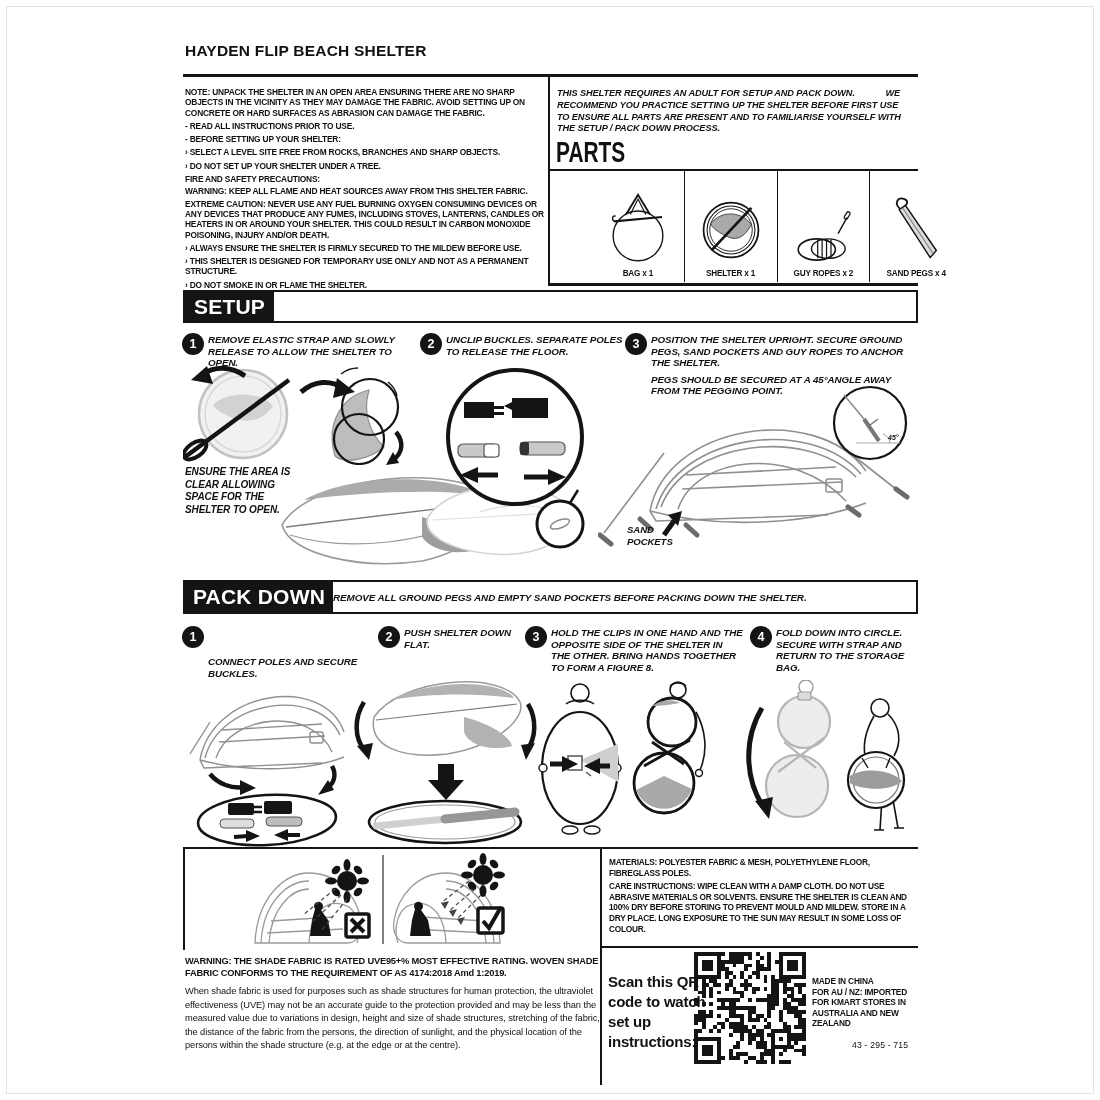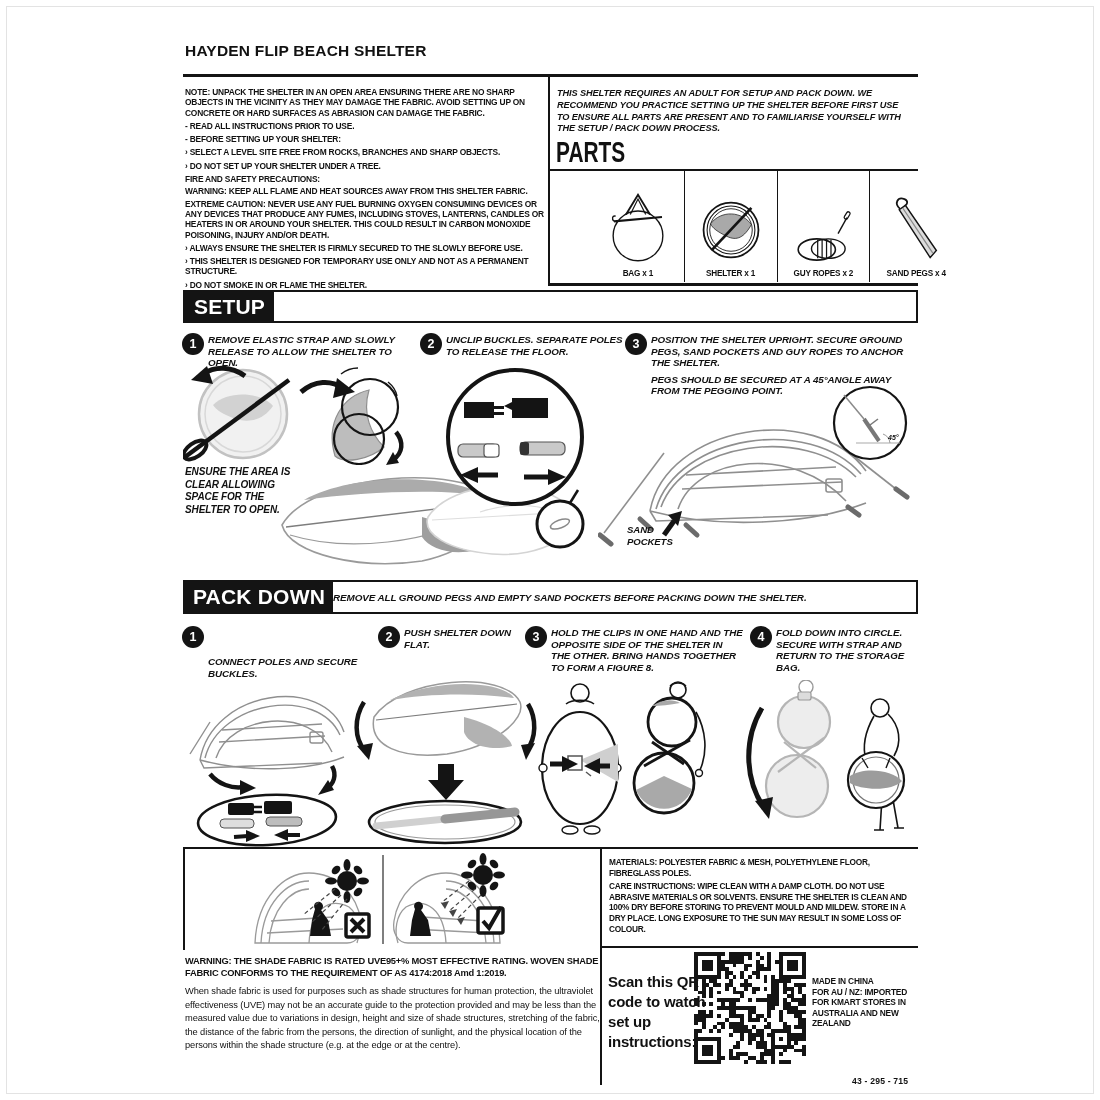--- a/index.html
+++ b/index.html
@@ -40,30 +40,30 @@
 
   <div class="abs" style="left:185px;top:87px;width:368px;">
     <div class="small b mb3">NOTE: UNPACK THE SHELTER IN AN OPEN AREA ENSURING THERE ARE NO SHARP OBJECTS IN THE VICINITY AS THEY MAY DAMAGE THE FABRIC. AVOID SETTING UP ON CONCRETE OR HARD SURFACES AS ABRASION CAN DAMAGE THE FABRIC.</div>
     <div class="small b mb3">- READ ALL INSTRUCTIONS PRIOR TO USE.</div>
     <div class="small b mb3">- BEFORE SETTING UP YOUR SHELTER:</div>
     <div class="small b mb3">› SELECT A LEVEL SITE FREE FROM ROCKS, BRANCHES AND SHARP OBJECTS.</div>
     <div class="small b mb3">› DO NOT SET UP YOUR SHELTER UNDER A TREE.</div>
     <div class="small b mb2">FIRE AND SAFETY PRECAUTIONS:</div>
     <div class="small b mb2">WARNING: KEEP ALL FLAME AND HEAT SOURCES AWAY FROM THIS SHELTER FABRIC.</div>
     <div class="small b mb3">EXTREME CAUTION: NEVER USE ANY FUEL BURNING OXYGEN CONSUMING DEVICES OR ANY DEVICES THAT PRODUCE ANY FUMES, INCLUDING STOVES, LANTERNS, CANDLES OR HEATERS IN OR AROUND YOUR SHELTER. THIS COULD RESULT IN CARBON MONOXIDE POISONING, INJURY AND/OR DEATH.</div>
-    <div class="small b mb3">› ALWAYS ENSURE THE SHELTER IS FIRMLY SECURED TO THE SLOWLY BEFORE USE.</div>
+    <div class="small b mb3">› ALWAYS ENSURE THE SHELTER IS FIRMLY SECURED TO THE MILDEW BEFORE USE.</div>
     <div class="small b mb3">› THIS SHELTER IS DESIGNED FOR TEMPORARY USE ONLY AND NOT AS A PERMANENT STRUCTURE.</div>
     <div class="small b">› DO NOT SMOKE IN OR FLAME THE SHELTER.</div>
   </div>
 
   <div class="abs rule" style="left:548px;top:76px;width:1.5px;height:209px;"></div>
 
   <div class="abs" style="left:557px;top:88px;width:356px;font-size:9.2px;line-height:11.8px;">
     <span class="it" style="font-weight:800;">THIS SHELTER REQUIRES AN ADULT FOR SETUP AND PACK DOWN.</span>
-    <span class="it" style="font-weight:600;">WE RECOMMEND YOU PRACTICE SETTING UP THE SHELTER BEFORE FIRST USE TO ENSURE ALL PARTS ARE PRESENT AND TO FAMILIARISE YOURSELF WITH THE SETUP / PACK DOWN PROCESS.</span>
+    <span class="it" style="font-weight:600;margin-left:28px;">WE RECOMMEND YOU PRACTICE SETTING UP THE SHELTER BEFORE FIRST USE TO ENSURE ALL PARTS ARE PRESENT AND TO FAMILIARISE YOURSELF WITH THE SETUP / PACK DOWN PROCESS.</span>
   </div>
 
   <div class="abs parts-title" style="left:556px;top:136px;">PARTS</div>
   <div class="abs rule" style="left:548px;top:169px;width:370px;height:2px;"></div>
 
   <div class="abs parts-table" style="left:548px;top:171px;width:370px;height:111px;padding-left:44px;">
     <div class="part-cell">
       <svg width="60" height="80" viewBox="0 0 70 90">
         <path d="M21,28 L35,5 L49,28" fill="none" stroke="#141414" stroke-width="2.2"></path>
         <path d="M26,28 L35,10 L44,28" fill="none" stroke="#141414" stroke-width="1.4"></path>
@@ -831,14 +831,14 @@
         <rect x="20" y="28" width="1" height="1"></rect>
         <rect x="22" y="28" width="1" height="1"></rect>
         <rect x="23" y="28" width="1" height="1"></rect>
         <rect x="24" y="28" width="1" height="1"></rect>
       </svg>
     </div>
   <div class="abs" style="left:812px;top:976px;width:108px;font-size:8.4px;line-height:10.6px;letter-spacing:-0.2px;">
     <div style="font-weight:800;">MADE IN CHINA</div>
     <div style="font-weight:600;">FOR AU / NZ: IMPORTED FOR KMART STORES IN AUSTRALIA AND NEW ZEALAND</div>
   </div>
-  <div class="abs" style="left:852px;top:1040px;font-size:8.6px;font-weight:700;letter-spacing:0.2px;margin-top:36px;">43 - 295 - 715</div>
+  <div class="abs" style="left:852px;top:1040px;font-size:8.6px;font-weight:400;letter-spacing:0.2px;">43 - 295 - 715</div>
 </div>
 
 </body></html>

